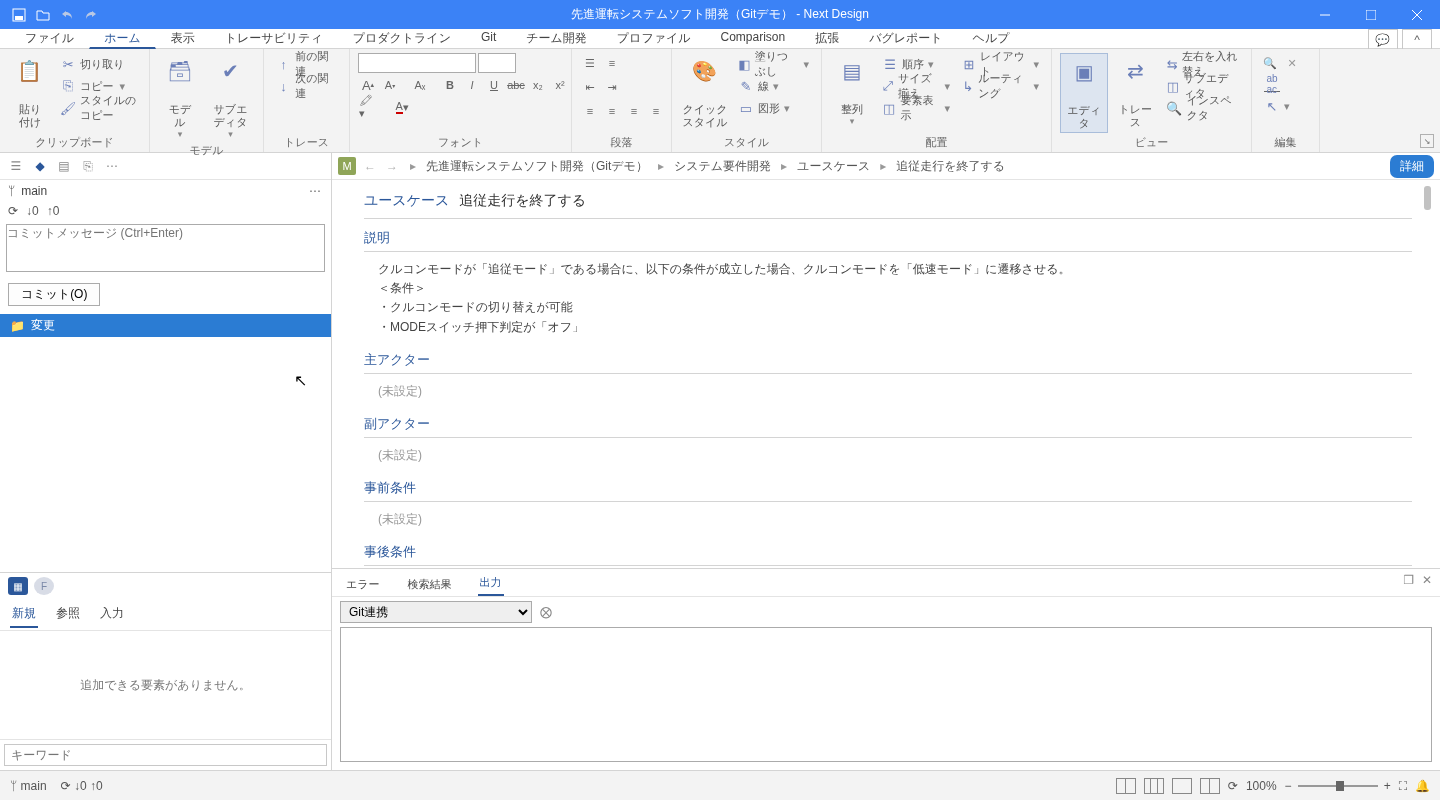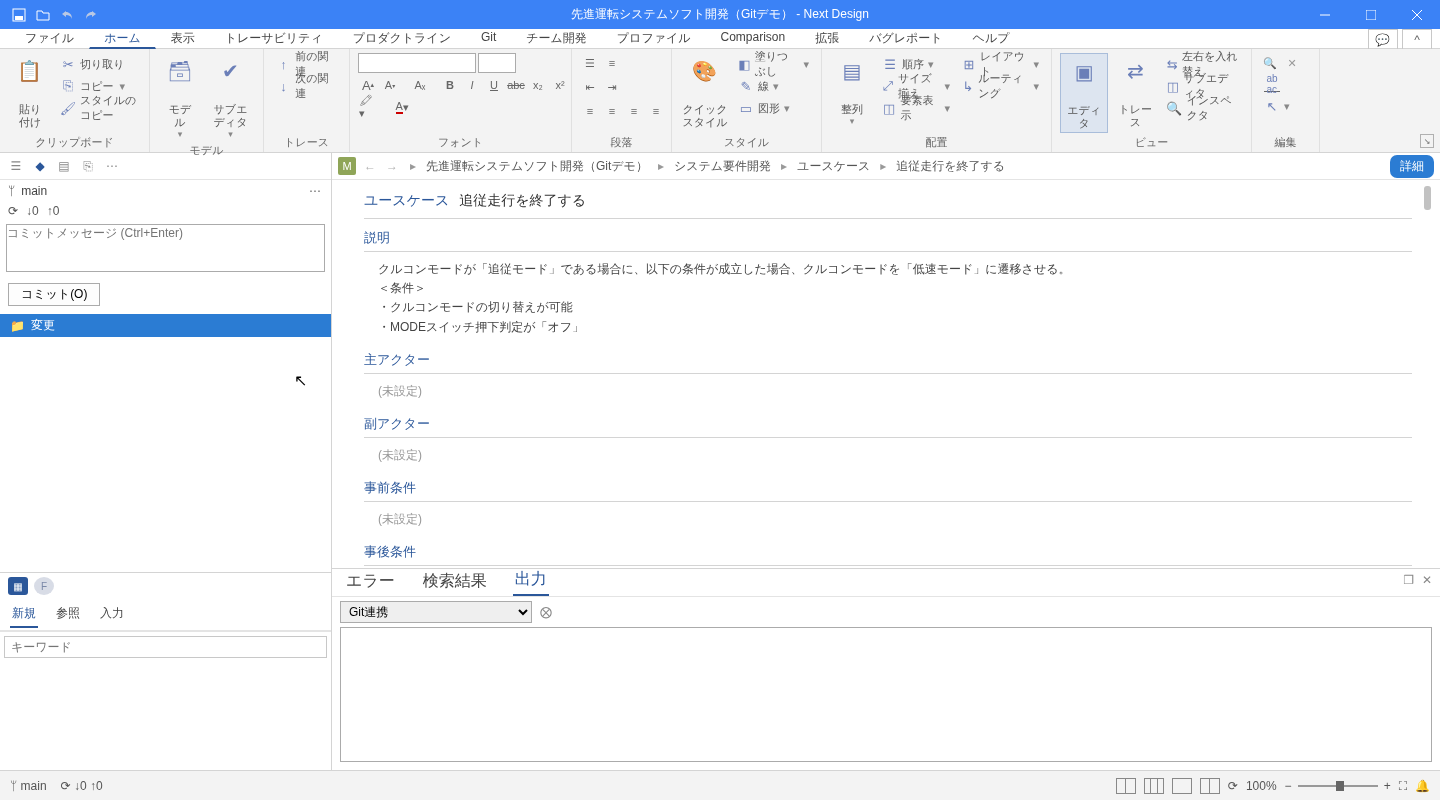--- a/index.html
+++ b/index.html
@@ -92,21 +92,21 @@
 .uc-header .tag { color: #2b579a; margin-right: 6px; }
 .uc-header .name { color: #333; }
 .sect { margin-top: 6px; }
 .sect .title { color: #2b579a; font-size: 13px; padding: 4px 0; border-bottom: 1px solid #d4d4d4; }
 .sect .body { color: #444; font-size: 12px; padding: 8px 4px 4px 14px; line-height: 1.6; }
 .sect .body.unset { color: #999; }
 
 
 .output-panel { height: 202px; border-top: 1px solid #d4d4d4; display: flex; flex-direction: column; }
 .output-panel .tabs { height: 28px; display: flex; align-items: flex-end; padding: 0 12px; gap: 24px; border-bottom: 1px solid #e4e4e4; position: relative; }
-.output-panel .tabs .t { padding: 4px 2px; font-size: 16px; color: #444; }
+.output-panel .tabs .t { padding: 4px 2px; font-size: 11px; color: #444; }
 .output-panel .tabs .t.active { color: #2b579a; border-bottom: 2px solid #2b579a; }
 .output-panel .tabs .right { position: absolute; right: 8px; top: 4px; display: flex; gap: 8px; color: #888; }
 .output-panel .toolbar { padding: 4px 8px; display: flex; align-items: center; gap: 8px; }
 .output-panel .toolbar select { border: 1px solid #ababab; height: 22px; width: 192px; font-size: 12px; padding: 0 4px; }
 .output-panel .logbox { flex: 1; margin: 0 8px 8px 8px; border: 1px solid #ababab; background: #fff; }
 
 
 .statusbar { height: 30px; background: #f3f3f3; border-top: 1px solid #d4d4d4; display: flex; align-items: center; padding: 0 10px; font-size: 12px; color: #555; }
 .statusbar .left { display: flex; gap: 14px; align-items: center; }
 .statusbar .right { margin-left: auto; display: flex; align-items: center; gap: 8px; }
@@ -463,20 +463,21 @@
     <div class="lp-bottom">
       <div class="icons">
         <div class="ico">▦</div>
         <div class="ico f">F</div>
       </div>
       <div class="tabs">
         <div class="t active">新規</div>
         <div class="t">参照</div>
         <div class="t">入力</div>
       </div>
+      <div class="empty">追加できる要素がありません。</div>
       <div class="search">
         <input placeholder="キーワード" style="">
       </div>
     </div>
   </div>
 
   <div class="right-pane">
     <div class="bc-row">
       <div class="m-badge">M</div>
       <span class="nav-arrow">←</span>

